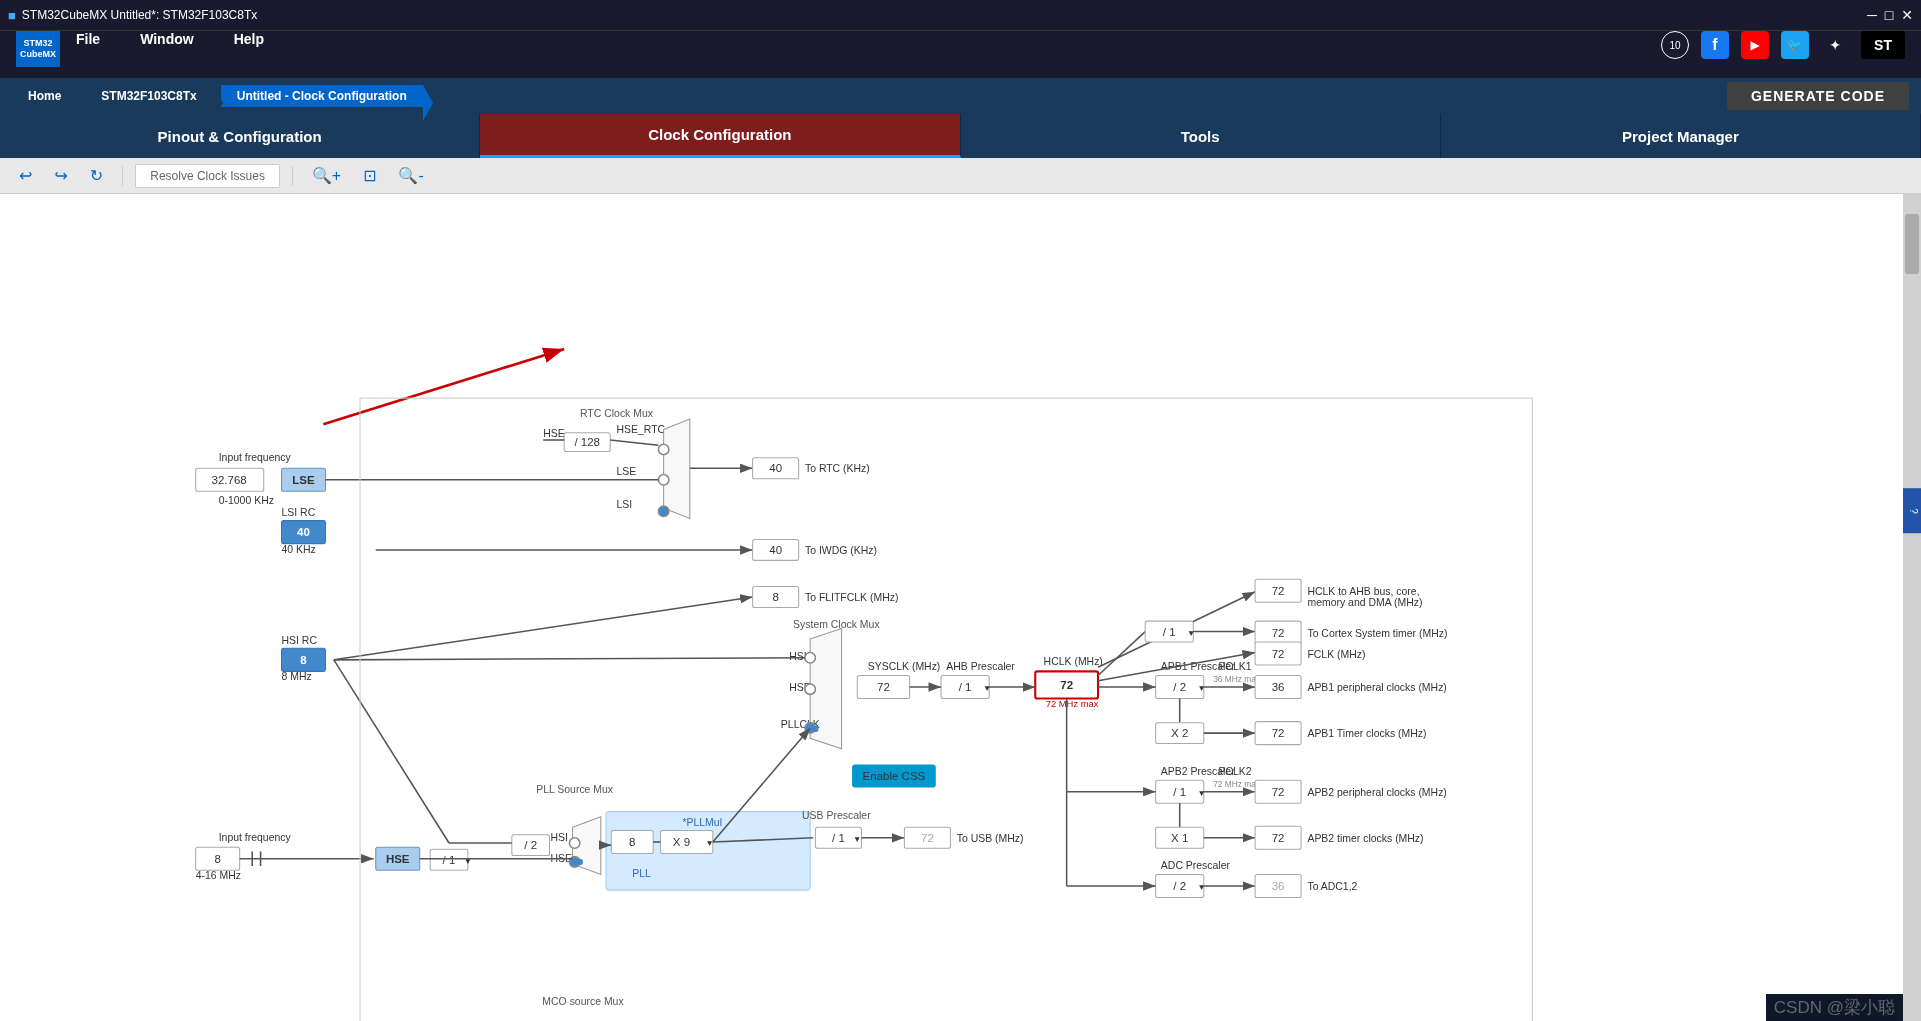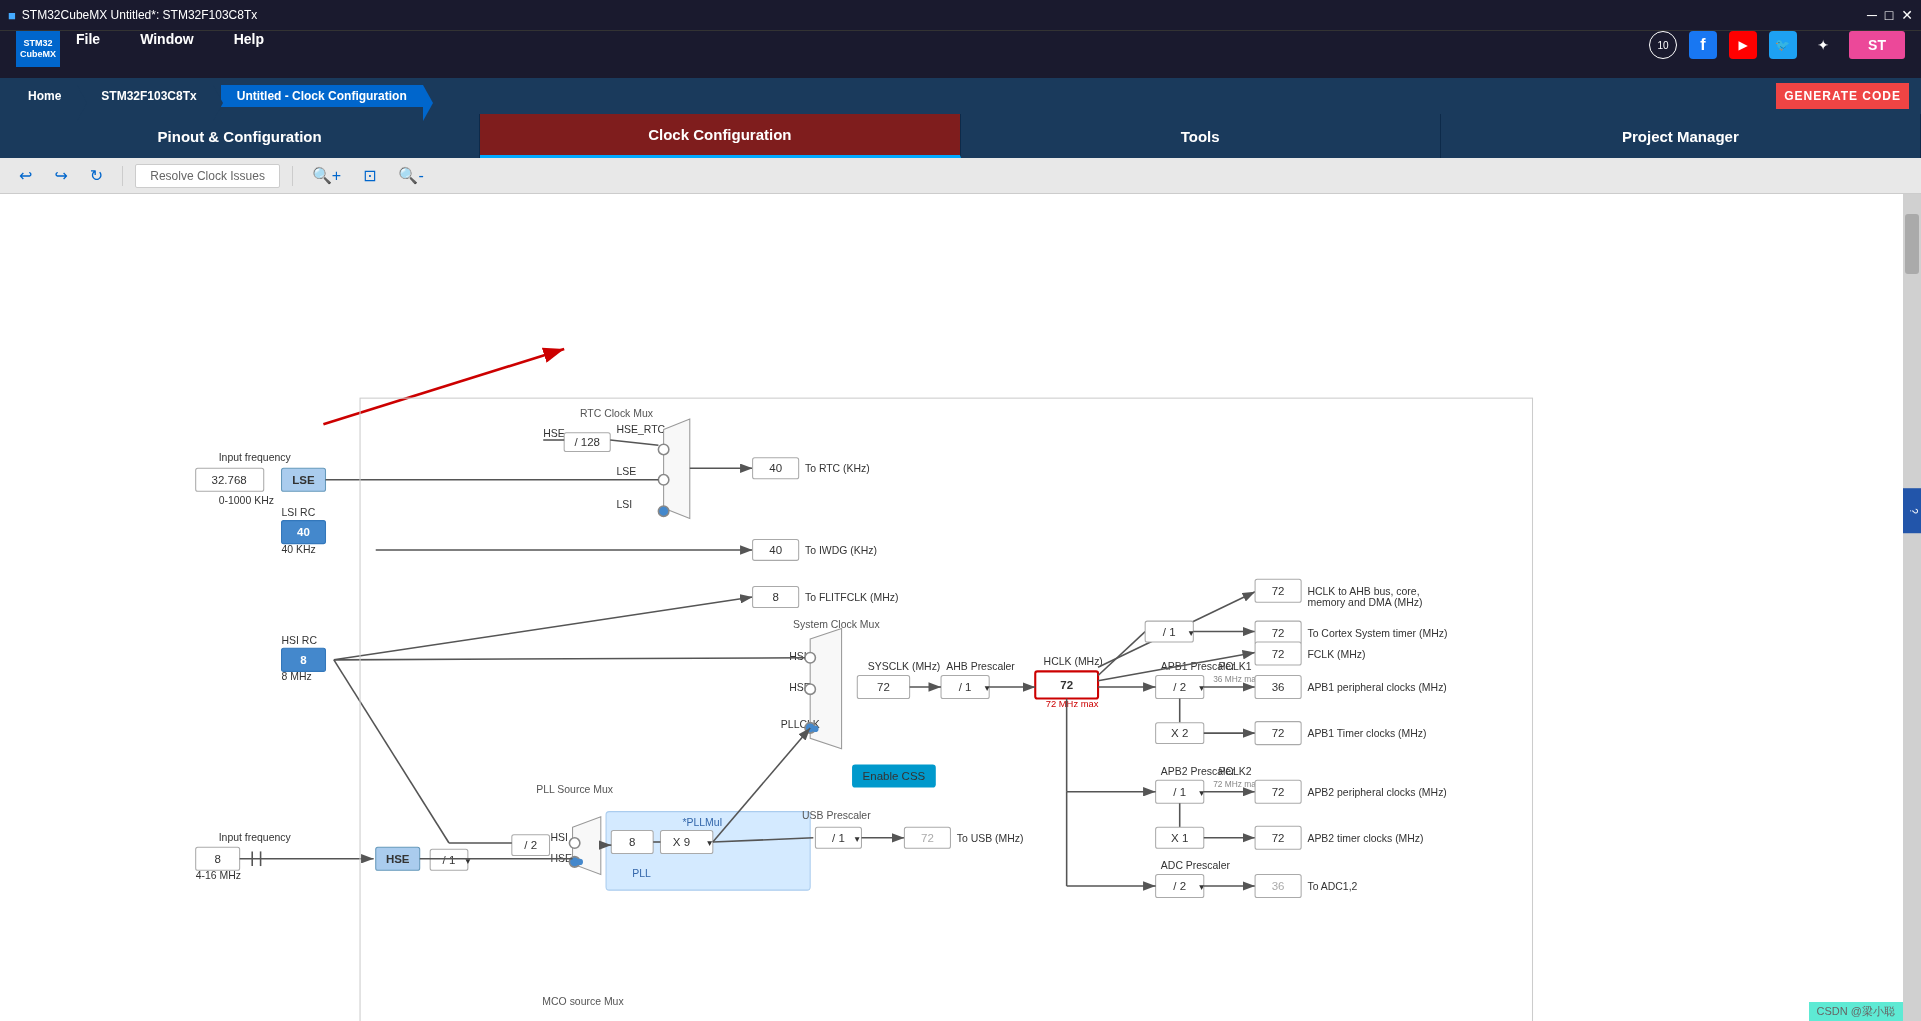--- a/index.html
+++ b/index.html
@@ -65,25 +65,25 @@
       height: 0;
       border-top: 18px solid transparent;
       border-bottom: 18px solid transparent;
       border-left: 10px solid #1a3a5c;
       z-index: 1;
     }
     .breadcrumb-item.active { background: #0066cc; }
     .breadcrumb-item.active::after { border-left-color: #0066cc; }
     #generate-code-btn {
       margin-left: auto;
-      background: #ef4444;
+      background: #404040;
       color: white;
       border: none;
-      padding: 6px 8px;
-      font-size: 12px;
+      padding: 6px 24px;
+      font-size: 14px;
       font-weight: bold;
       cursor: pointer;
       letter-spacing: 1px;
     }
 
     
     #tab-bar {
       background: #1a3a5c;
       height: 44px;
       display: flex;
@@ -160,23 +160,23 @@
       display: flex;
       flex-direction: column;
       align-items: center;
     }
 
     
     #status-bar {
       position: absolute;
       bottom: 0;
       right: 0;
-      background: #5eead4;
+      background: #0f172a;
       padding: 2px 8px;
-      font-size: 11px;
+      font-size: 17px;
       color: #666;
       text-align: right;
     }
 
     .box-value {
       fill: white;
       stroke: #aaa;
       stroke-width: 1;
     }
     .box-value-blue {
@@ -244,21 +244,21 @@
     <span class="menu-item">File</span>
     <span class="menu-item">Window</span>
     <span class="menu-item">Help</span>
   </div>
   <div class="social-icons">
     <span class="social-icon" style="border:1px solid white; border-radius:50%; width:28px; height:28px; display:inline-flex; align-items:center; justify-content:center; font-size:10px;">10</span>
     <span class="social-icon" style="background:#1877f2; border-radius:4px; width:28px; height:28px; display:inline-flex; align-items:center; justify-content:center; font-weight:bold;">f</span>
     <span class="social-icon" style="background:#ff0000; border-radius:4px; width:28px; height:28px; display:inline-flex; align-items:center; justify-content:center; font-size:12px;">▶</span>
     <span class="social-icon" style="background:#1da1f2; border-radius:4px; width:28px; height:28px; display:inline-flex; align-items:center; justify-content:center; font-size:12px;">🐦</span>
     <span class="social-icon" style="width:28px; height:28px; display:inline-flex; align-items:center; justify-content:center; font-size:14px;">✦</span>
-    <span class="social-icon" style="background:#ec4899; border-radius:3px; width:56px; height:28px; display:inline-flex; align-items:center; justify-content:center; font-weight:bold; font-size:14px;">ST</span>
+    <span class="social-icon" style="background:#000000; border-radius:3px; width:44px; height:28px; display:inline-flex; align-items:center; justify-content:center; font-weight:bold; font-size:14px;">ST</span>
   </div>
 </div>
 
 <div id="breadcrumb-bar">
   <div class="breadcrumb-item">
     <span>Home</span>
   </div>
   <div class="breadcrumb-item" style="margin-left:8px;">
     <span>STM32F103C8Tx</span>
   </div>

